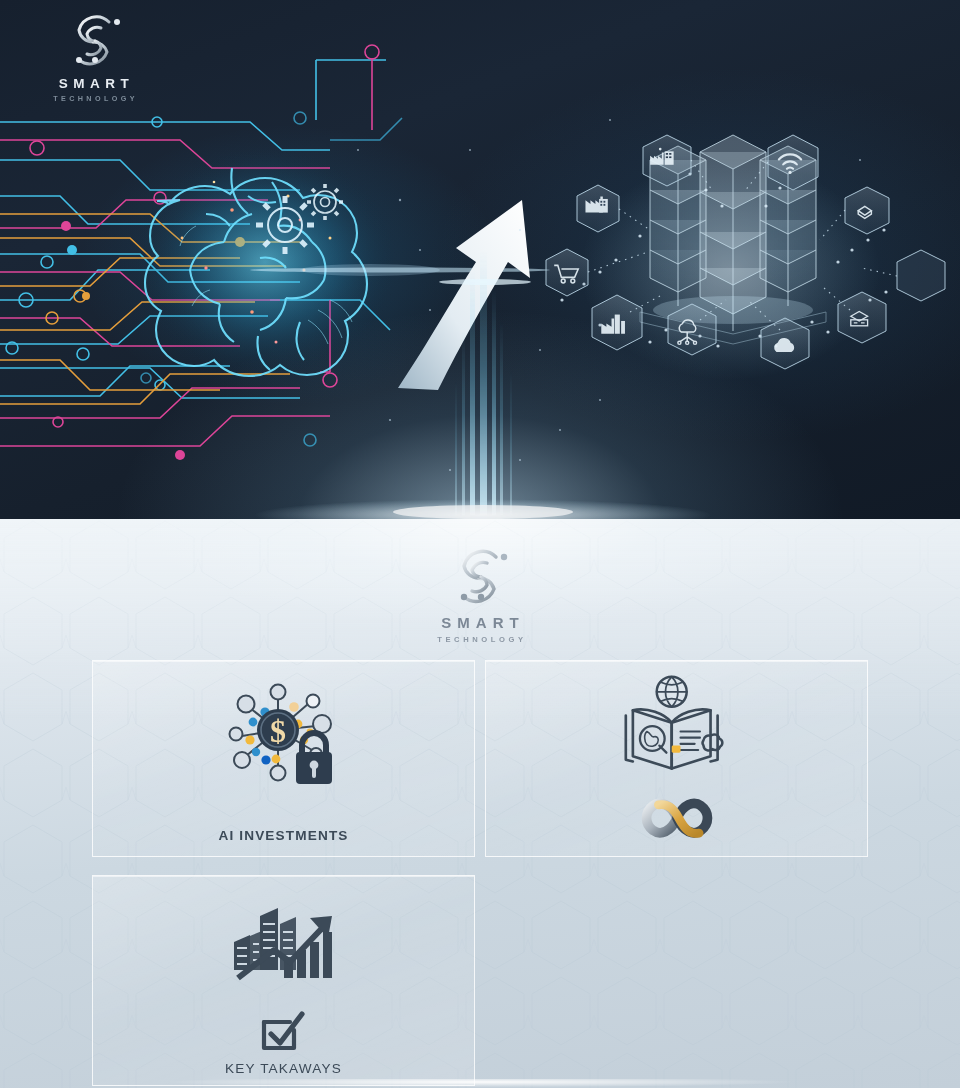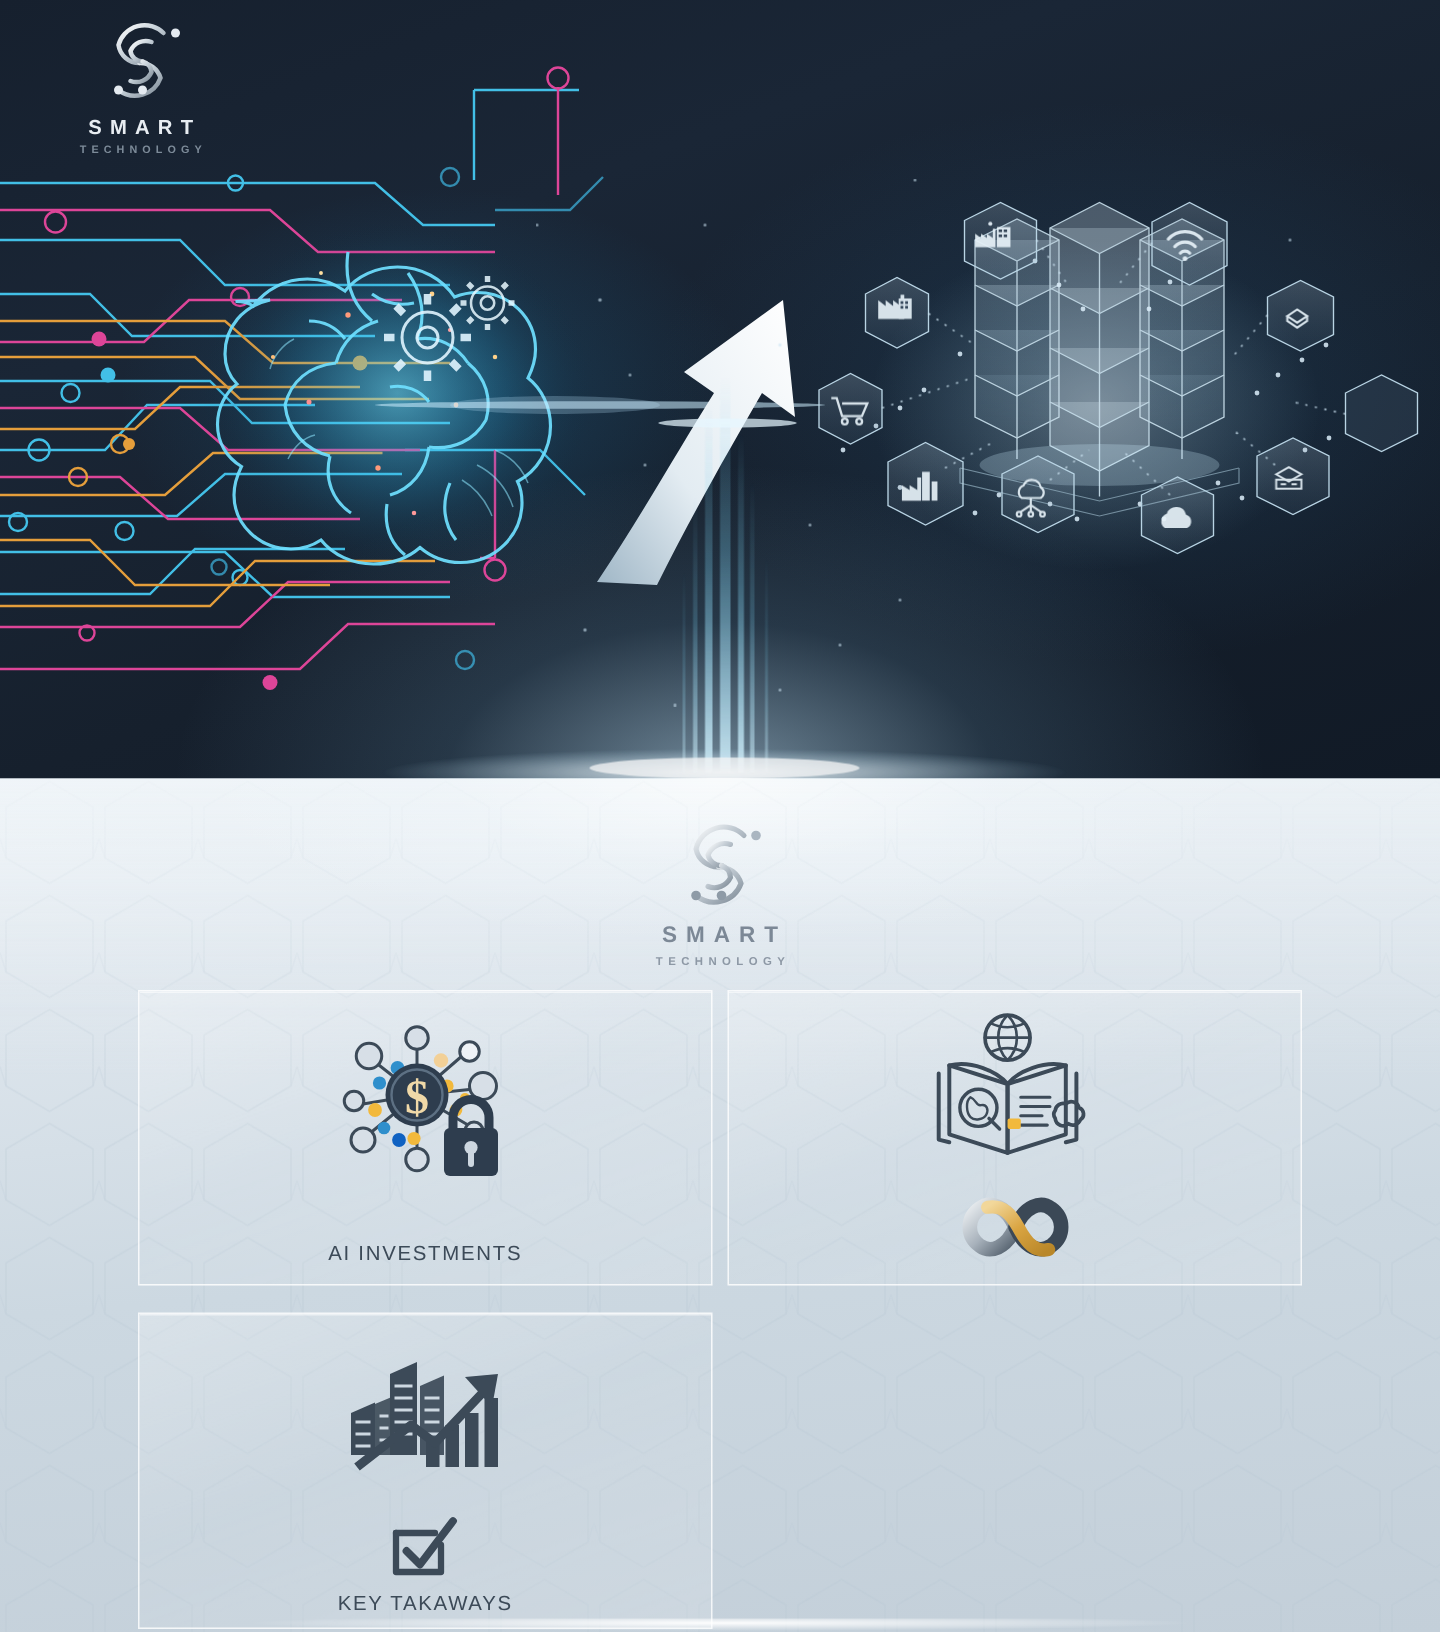--- a/index.html
+++ b/index.html
@@ -72,21 +72,21 @@
     align-items:center; justify-content:center;
     box-shadow: inset 0 1px 0 rgba(255,255,255,.55);
   }
   .card-icon{ display:block; }
   .card-label{
     font-size:13.6px; letter-spacing:1.15px; font-weight:400;
     color:#3c4a58; margin-top:16px; white-space:nowrap;
   }
   .card-sub{ margin-top:4px; }
 
-  #card-ai .card-label{ margin-top:36px; }
+  #card-ai .card-label{ margin-top:36px;font-weight:bold; }
   #card-os .card-label{ margin-top:28px; }
   #card-open-world{ justify-content:flex-start; padding-top:14px; }
   #card-key{ justify-content:flex-start; padding-top:26px; }
   #card-key .card-label{ margin-top:5px; }
 
   
   #bottom-glow{
     position:absolute; left:0; top:1079px; width:960px; height:10px;
     background:radial-gradient(ellipse 420px 7px at 480px 3px, rgba(255,255,255,.95) 0%, rgba(255,255,255,.0) 75%);
     pointer-events:none;

